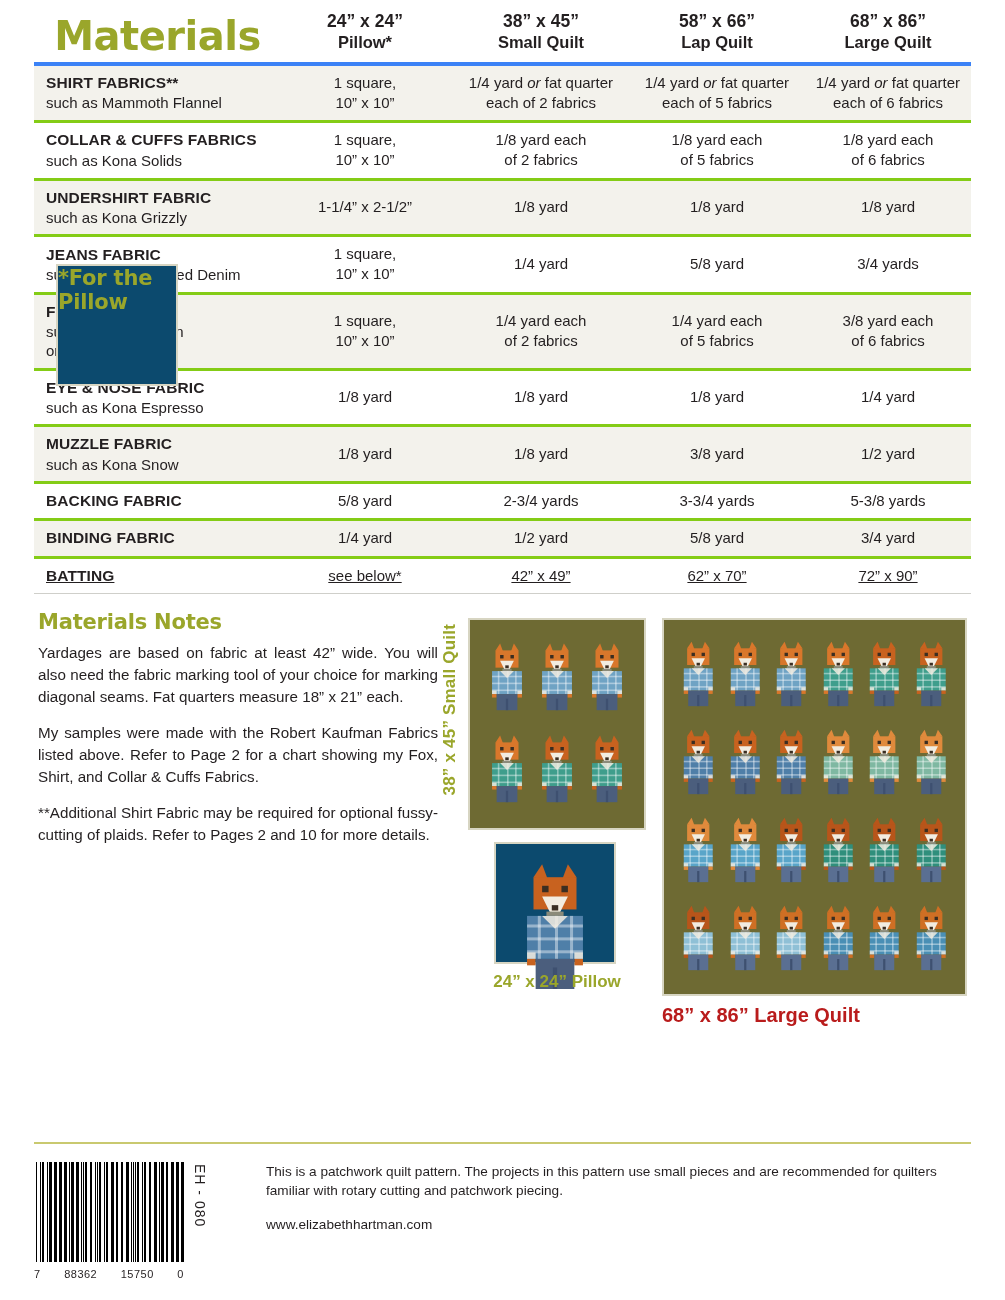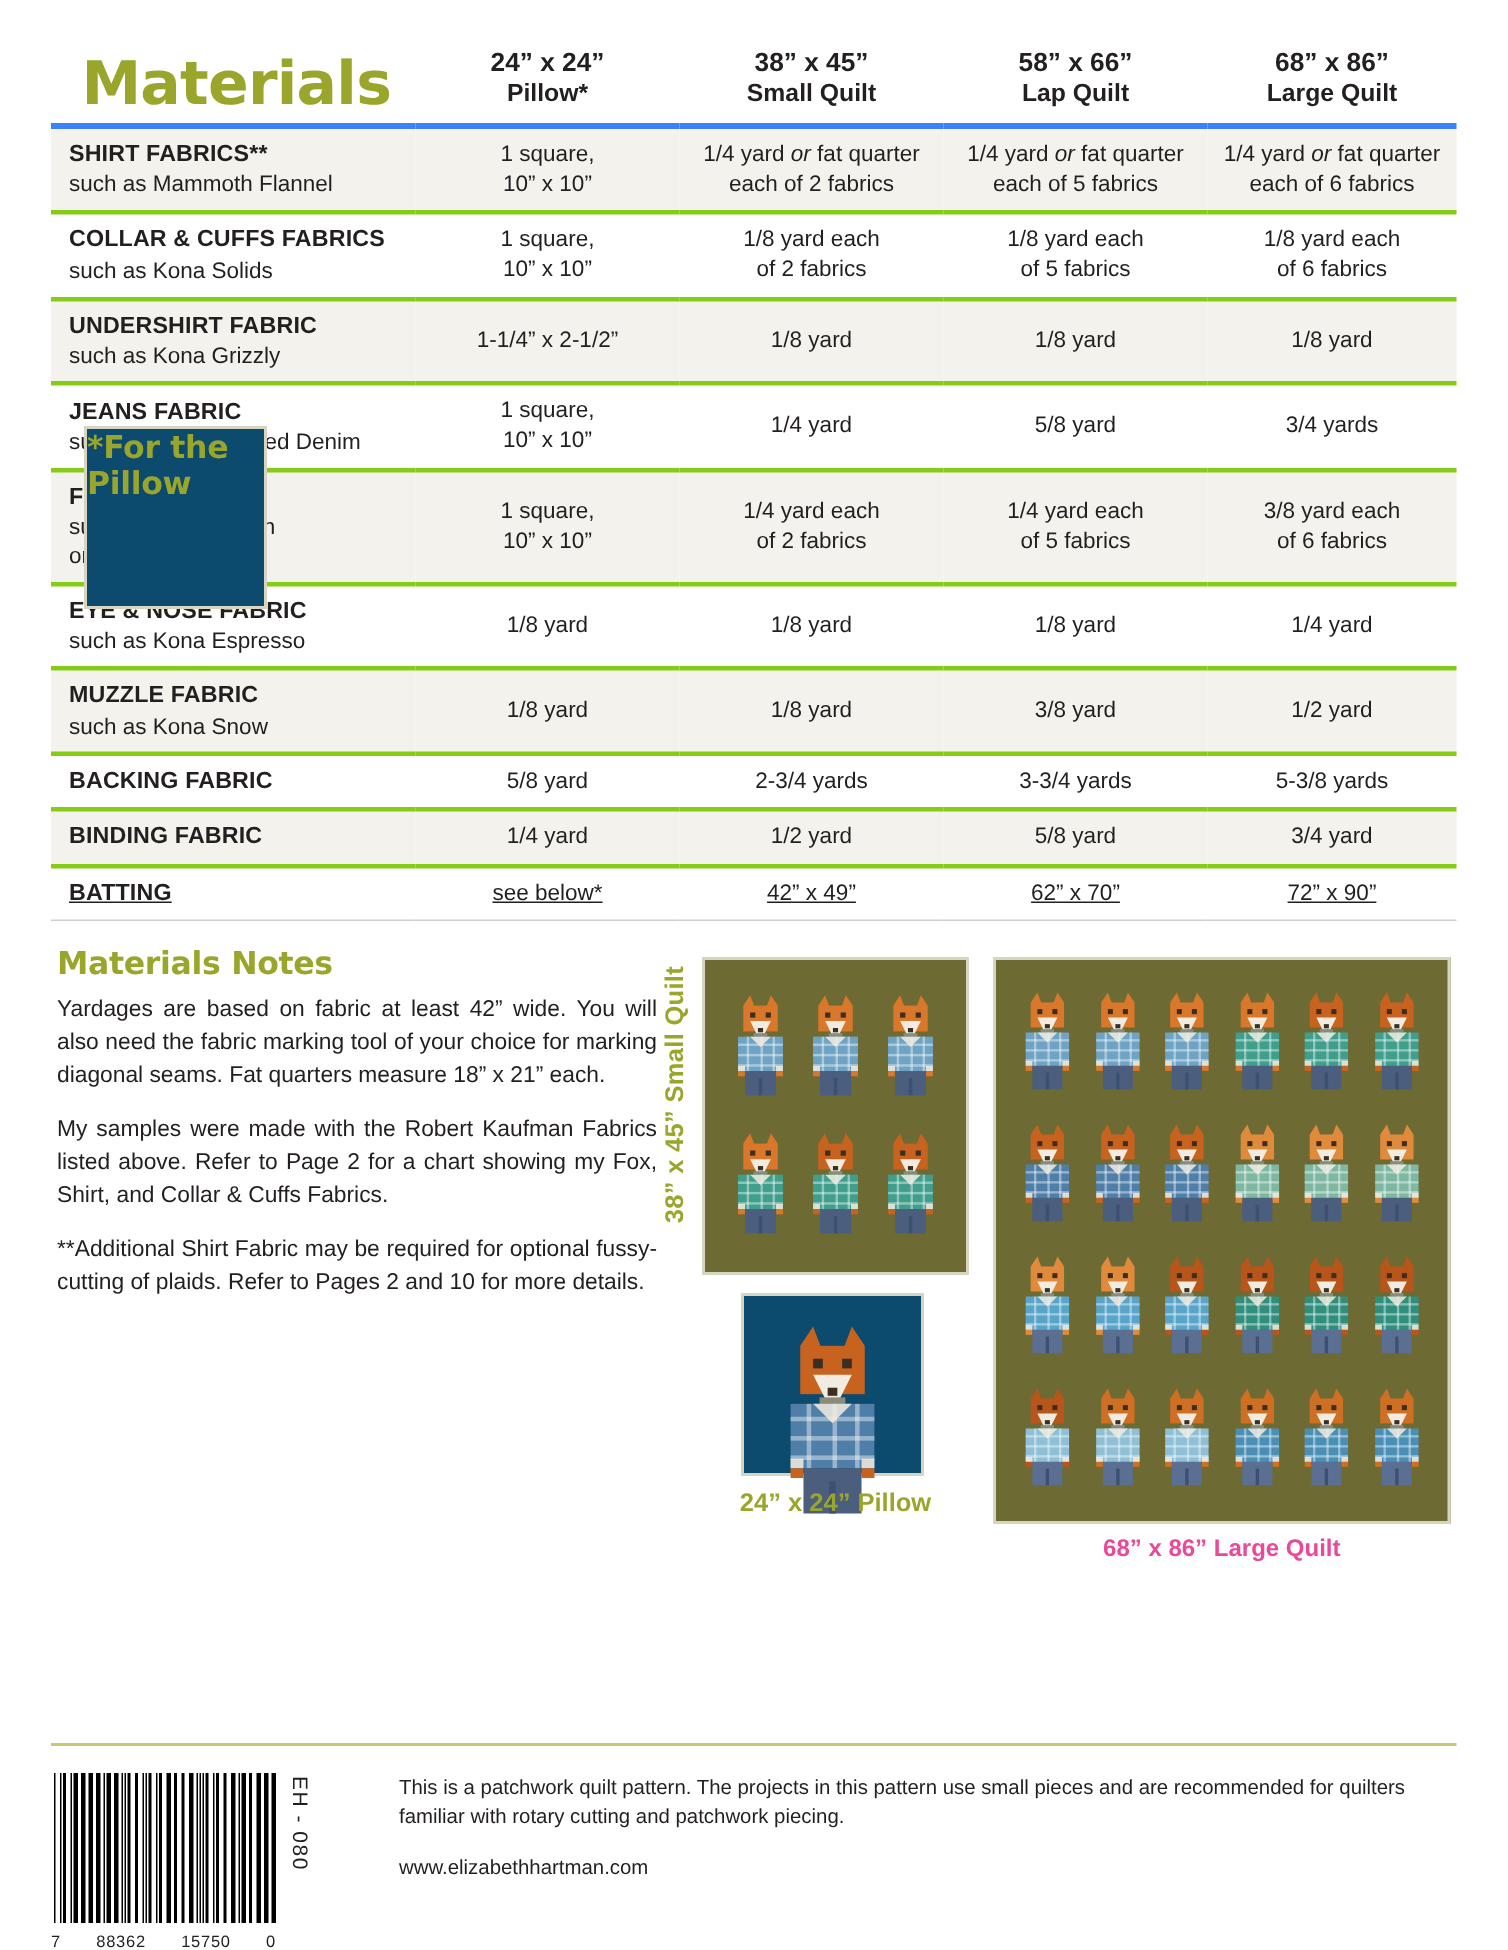--- a/index.html
+++ b/index.html
@@ -20,21 +20,21 @@
     height: 1300px;
     position: relative;
     box-sizing: border-box;
     padding: 0 34px;
   }
 
   
   table.materials {
     width: 937px;
     border-collapse: collapse;
-    margin-top: 30px;
+    margin-top: 10px;
     table-layout: fixed;
   }
   table.materials col.c0 { width: 243px; }
   table.materials col.c1 { width: 176px; }
   table.materials col.c2 { width: 176px; }
   table.materials col.c3 { width: 176px; }
   table.materials col.c4 { width: 166px; }
 
   .title-cell {
     vertical-align: bottom;
@@ -169,24 +169,24 @@
     height: 378px;
     background: #6e6a33;
     border: 2px solid #d7d5c2;
     box-sizing: border-box;
   }
   .large-label {
     position: absolute;
     left: 224px;
     top: 394px;
     width: 305px;
-    text-align: center;
+    text-align: left;
     font-weight: bold;
-    font-size: 16px;
-    color: #ec4899;
+    font-size: 20px;
+    color: #b91c1c;
   }
 
   .fox-grid {
     display: grid;
     width: 100%;
     height: 100%;
     box-sizing: border-box;
   }
   .fox { position: relative; }
   .fox svg { width: 100%; height: 100%; display: block; }

